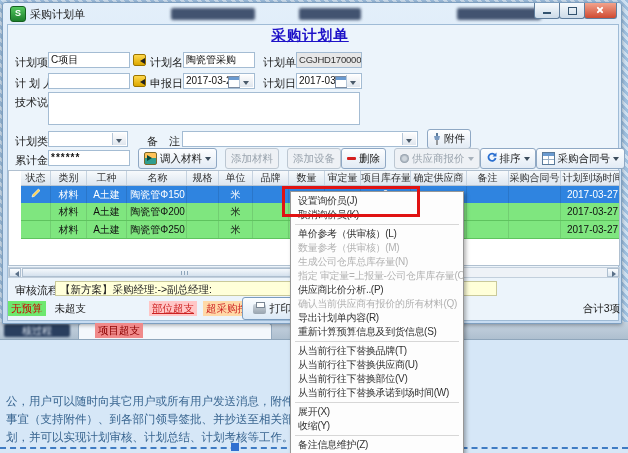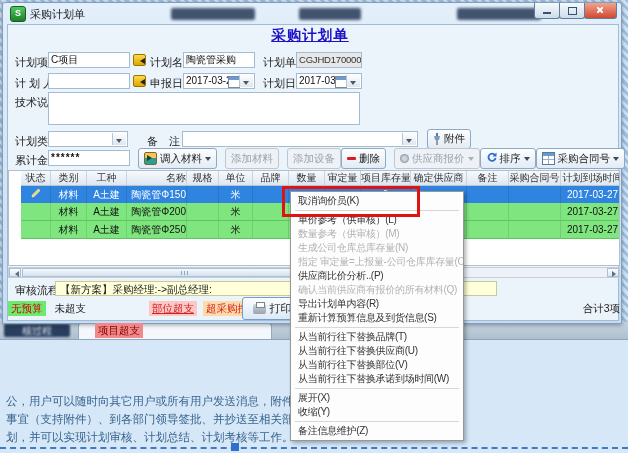--- a/index.html
+++ b/index.html
@@ -84,21 +84,21 @@
   #grid{left:8px;top:170px;width:612px;height:96px;background:#fff;border:1px solid #b0c0d0;
     overflow:hidden;box-sizing:border-box;padding-left:12px;}
   #ghead{display:flex;height:14px;background:linear-gradient(#f7fafc,#dde6f0);border-bottom:1px solid #b8c6d4;}
   .th{font-size:10px;line-height:14px;text-align:center;color:#333;border-right:1px solid #c6d3e0;
     box-sizing:border-box;white-space:nowrap;overflow:hidden;flex:none;}
   .tr{display:flex;height:17px;}
   .td{font-size:10px;line-height:17px;text-align:center;border-right:1px solid rgba(0,0,0,.10);
     box-sizing:border-box;white-space:nowrap;overflow:hidden;flex:none;}
   .tr.selected{background:#2f84e0;color:#fff;}
   .tr.green{background:#7fe67f;color:#111;border-bottom:1px solid rgba(0,90,0,.25);}
-  .c0{width:30px}.c1{width:36px}.c2{width:40px}.c3{width:60px;text-align:right;padding-left:2px}
+  .c0{width:30px}.c1{width:36px}.c2{width:40px}.c3{width:60px;text-align:center;padding-left:2px}
   .c4{width:32px}.c5{width:34px}.c6{width:36px}.c7{width:36px}.c8{width:36px}.c9{width:50px}
   .c10{width:56px}.c11{width:42px}.c12{width:52px}.c13{width:64px}.c14{width:40px}
 
   
   #hscroll{left:8px;top:267px;width:612px;height:11px;background:#eef2f7;border:1px solid #c2cfdc;box-sizing:border-box;}
   .sarrow{position:absolute;top:0;width:12px;height:9px;background:linear-gradient(#fbfdff,#dce6f0);border:1px solid #aebfd0;box-sizing:border-box;}
   .sarrow::after{content:"";position:absolute;top:2px;border:3px solid transparent;}
   #sarrow-l{left:0;} #sarrow-l::after{left:2px;border-right:4px solid #5a7088;}
   #sarrow-r{right:0;} #sarrow-r::after{left:4px;border-left:4px solid #5a7088;}
   #sthumb{position:absolute;left:13px;top:0;width:318px;height:9px;background:linear-gradient(#f4f8fc,#d5e1ed);
@@ -346,20 +346,21 @@
       <span class="badge" style="background: rgb(255, 198, 198); color: rgb(204, 34, 34); text-decoration: underline;">部位超支</span>
       <span class="badge" style="background: rgb(255, 217, 168); color: rgb(204, 34, 34);">超采购控制价</span>
     </div>
   <div class="abs" id="print-btn" style="z-index:12">
     <span class="printer-icon"></span>
     <span>打印</span>
   </div>
   <div class="abs" id="summary" style="z-index:12">合计3项</div>
 
   <div class="abs" id="ctx-menu">
+      <div class="mitem">设置询价员(J)</div>
       <div class="mitem">取消询价员(K)</div>
       <div class="msep"></div>
       <div class="mitem">单价参考（供审核）(L)</div>
       <div class="mitem disabled">数量参考（供审核）(M)</div>
       <div class="mitem disabled">生成公司仓库总库存量(N)</div>
       <div class="mitem disabled">指定 审定量=上报量-公司仓库库存量(O)</div>
       <div class="mitem">供应商比价分析..(P)</div>
       <div class="mitem disabled">确认当前供应商有报价的所有材料(Q)</div>
       <div class="mitem">导出计划单内容(R)</div>
       <div class="mitem">重新计算预算信息及到货信息(S)</div>

